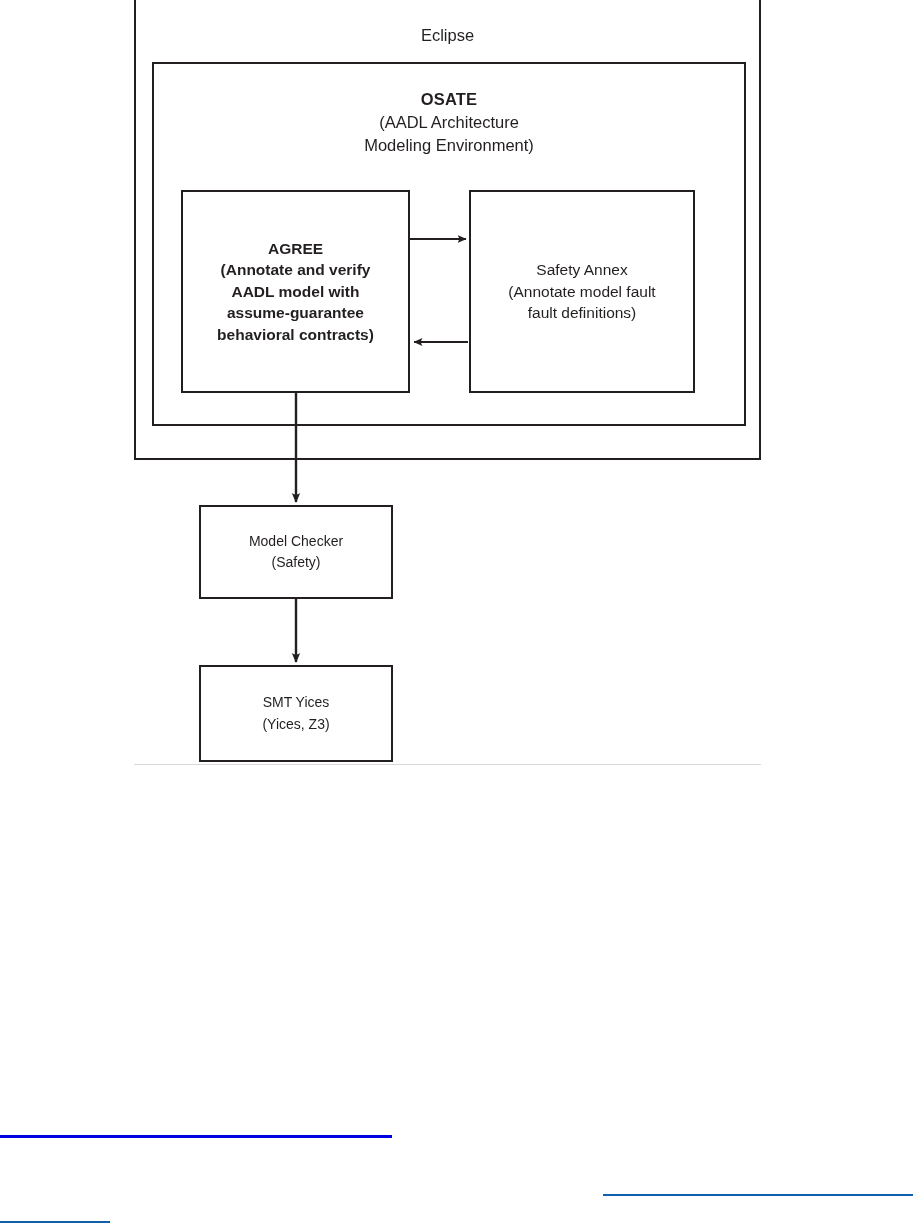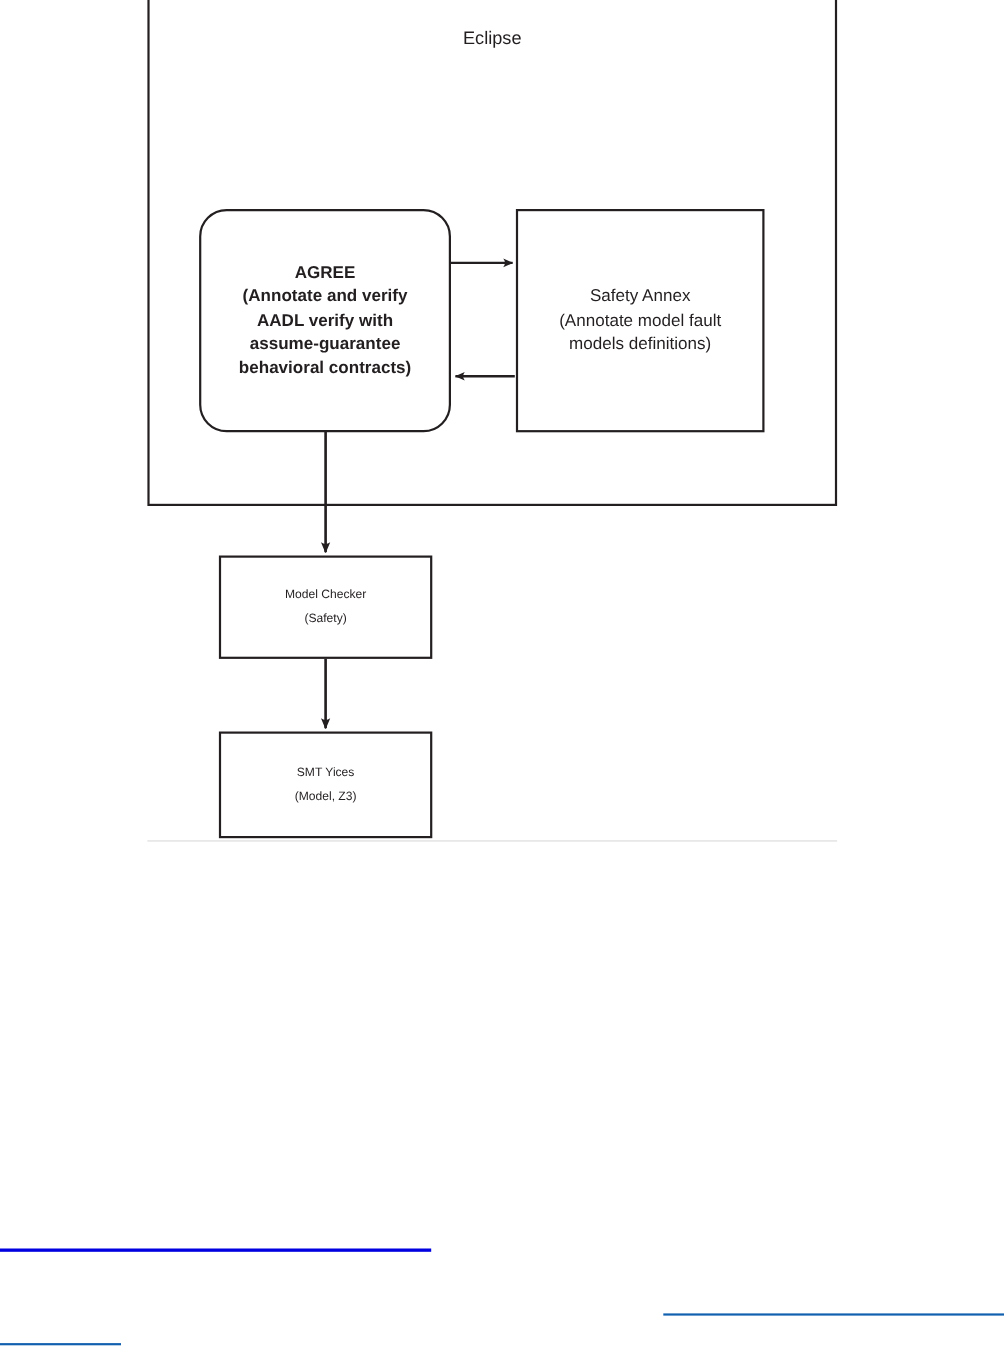--- a/index.html
+++ b/index.html
@@ -75,21 +75,20 @@
   }
 
   
   #agree-box {
     left: 181px;
     top: 190px;
     width: 229px;
     height: 203px;
     justify-content: center;
     z-index: 3;
-    border-radius: 25px;
   }
   #agree-text-wrap {
     font-size: 15.5px;
     line-height: 21.5px;
     padding: 0 6px;
   }
   #agree-name {
     display: block;
     font-weight: bold;
   }
@@ -123,21 +122,21 @@
   
   #smt-solver-box {
     left: 199px;
     top: 665px;
     width: 194px;
     height: 97px;
     justify-content: center;
     z-index: 3;
   }
   .simple-text-wrap {
-    font-size: 11px;
+    font-size: 14px;
     line-height: 21.5px;
   }
   .simple-text-wrap span { display: block; }
 
   
   #connectors {
     position: absolute;
     left: 0; top: 0;
     width: 913px;
     height: 1226px;
@@ -187,50 +186,57 @@
 <body>
 
 <div id="diagram-canvas">
 
   <div id="page-separator"></div>
 
   <div class="box" id="eclipse-box">
     <div id="eclipse-title">Eclipse</div>
   </div>
 
+  <div class="box" id="osate-box">
+    <div id="osate-title-wrap">
+      <span id="osate-name">OSATE</span>
+      <span id="osate-sub-1">(AADL Architecture</span>
+      <span id="osate-sub-2">Modeling Environment)</span>
+    </div>
+  </div>
 
   <div class="box" id="agree-box">
     <div id="agree-text-wrap">
       <span id="agree-name">AGREE</span>
       <span class="agree-line">(Annotate and verify</span>
-      <span class="agree-line">AADL verify with</span>
+      <span class="agree-line">AADL model with</span>
       <span class="agree-line">assume-guarantee</span>
       <span class="agree-line">behavioral contracts)</span>
     </div>
   </div>
 
   <div class="box" id="safety-annex-box">
     <div id="safety-text-wrap">
       <span class="safety-line">Safety Annex</span>
       <span class="safety-line">(Annotate model fault</span>
-      <span class="safety-line">models definitions)</span>
+      <span class="safety-line">fault definitions)</span>
     </div>
   </div>
 
   <div class="box" id="model-checker-box">
     <div class="simple-text-wrap">
       <span>Model Checker</span>
       <span>(Safety)</span>
     </div>
   </div>
 
   <div class="box" id="smt-solver-box">
     <div class="simple-text-wrap">
       <span>SMT Yices</span>
-      <span>(Model, Z3)</span>
+      <span>(Yices, Z3)</span>
     </div>
   </div>
 
   <svg id="connectors" viewBox="0 0 913 1226" width="913" height="1226" xmlns="http://www.w3.org/2000/svg">
     <defs>
       <marker id="arrowhead-right" markerWidth="9" markerHeight="9" refX="8.5" refY="4.5" orient="auto" markerUnits="userSpaceOnUse">
         <path d="M0,0.6 L9,4.5 L0,8.4 Q3,4.5 0,0.6 Z" fill="#231f20"></path>
       </marker>
       <marker id="arrowhead-left" markerWidth="9" markerHeight="9" refX="8.5" refY="4.5" orient="auto" markerUnits="userSpaceOnUse">
         <path d="M0,0.6 L9,4.5 L0,8.4 Q3,4.5 0,0.6 Z" fill="#231f20"></path>

